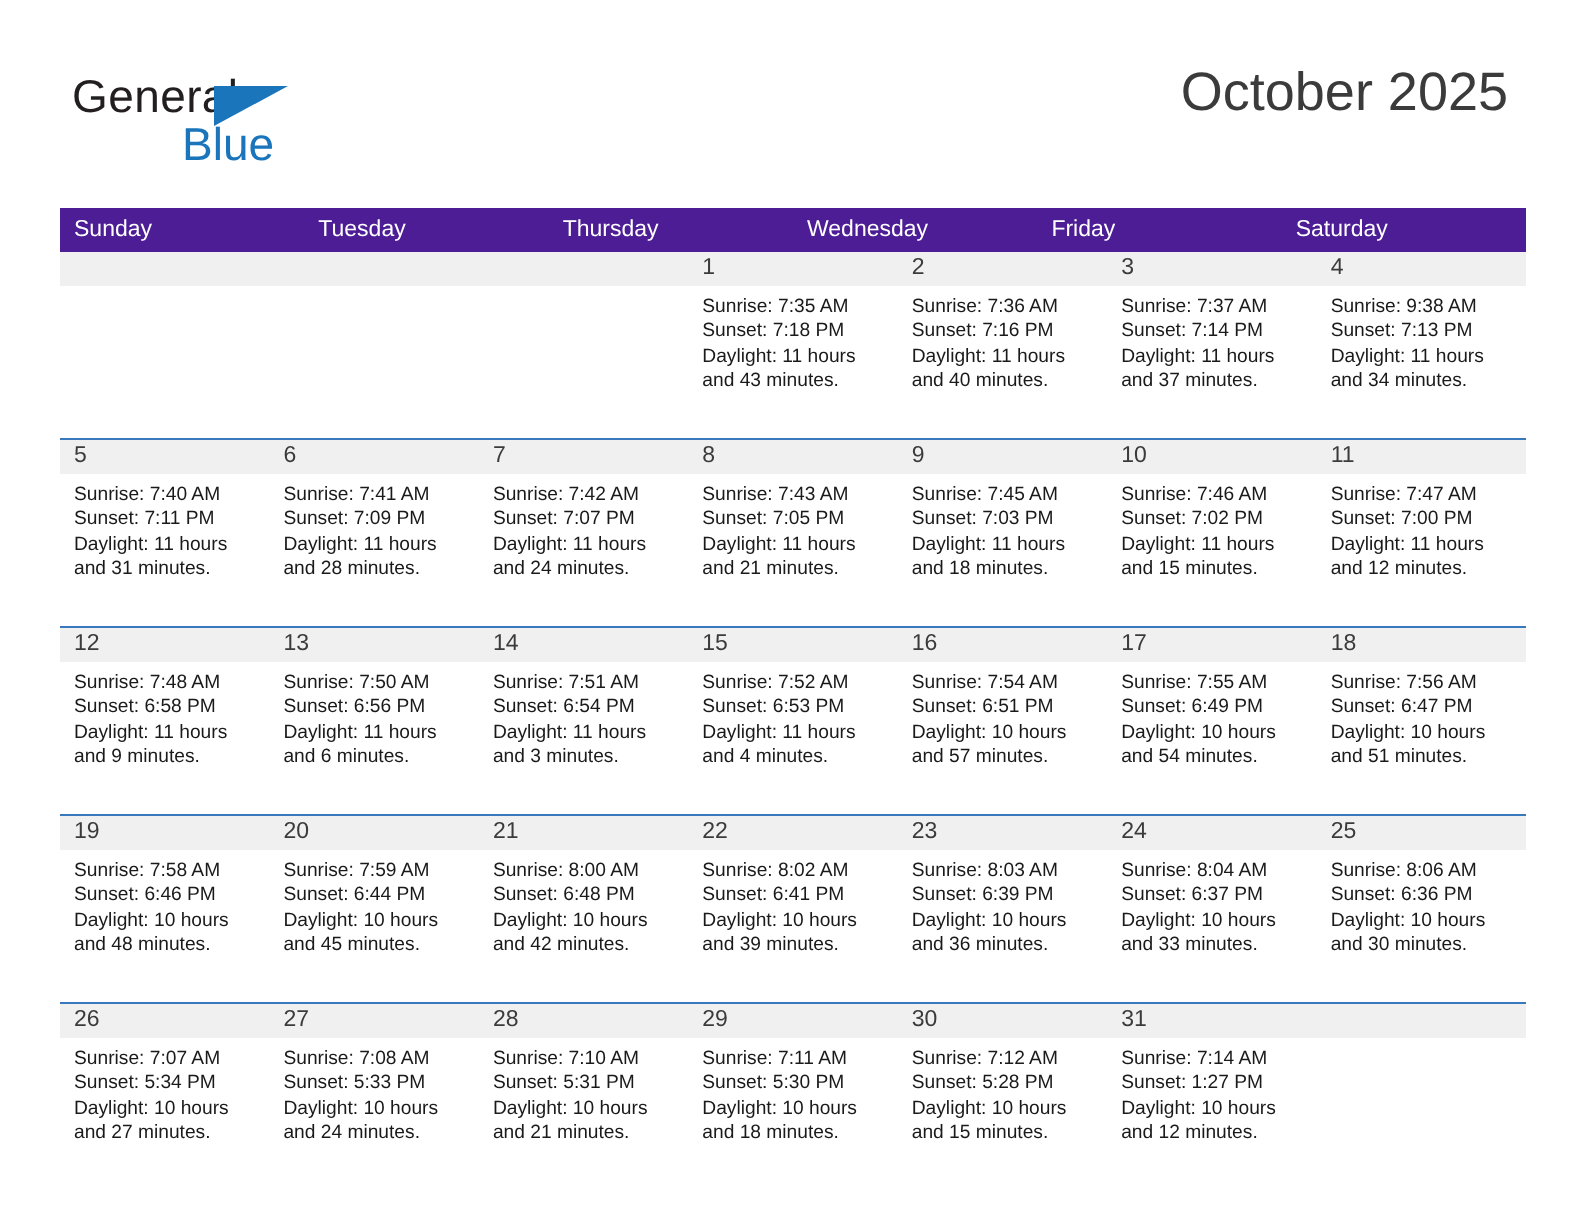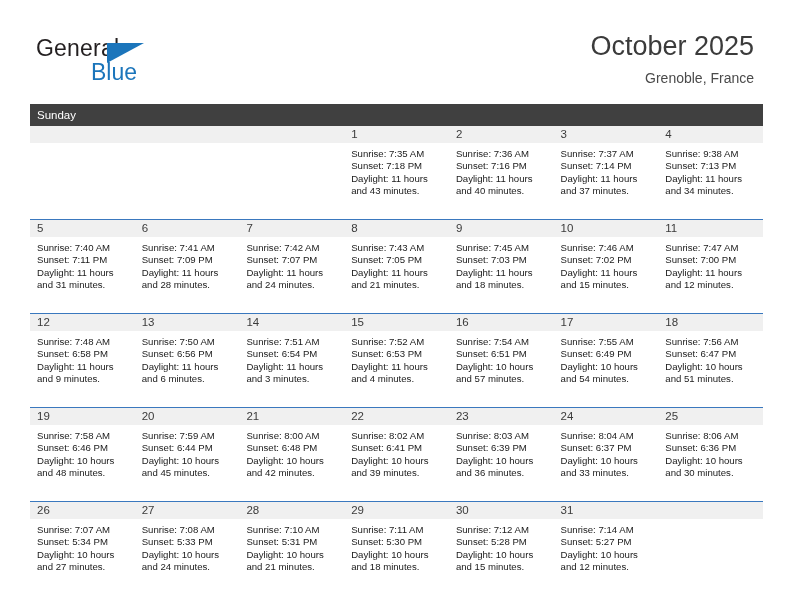--- a/index.html
+++ b/index.html
@@ -86,23 +86,22 @@
 
   
   .calendar {
     position: absolute;
     left: 30px;
     top: 104px;
     width: 733px;
   }
   .dow-row {
     display: flex;
-    background: #404040;
+    background: #4c1d95;
     height: 22px;
-    flex-direction: column;
   }
   .dow {
     flex: 1 1 0;
     color: #ffffff;
     font-size: 11.5px;
     line-height: 22px;
     padding-left: 7px;
     box-sizing: border-box;
     white-space: nowrap;
   }
@@ -155,21 +154,20 @@
   <div class="top">
 
     <div class="brand">
       <span class="brand-general">General</span>
       <span class="brand-flag"></span>
       <span class="brand-blue">Blue</span>
     </div>
 
     <div class="title-block">
       <div class="cal-title">October 2025</div>
-      <div class="cal-subtitle">Grenoble, France</div>
     </div>
 
   </div>
 
   <div class="calendar">
     <div class="dow-row" id="dow-row">
         <div class="dow">Sunday</div>
         <div class="dow">Tuesday</div>
         <div class="dow">Thursday</div>
         <div class="dow">Wednesday</div>
@@ -530,21 +528,21 @@
               <div class="day-line">Daylight: 10 hours</div>
               <div class="day-line">and 15 minutes.</div>
             </div>
           </div>
           <div class="day">
             <div class="day-num-band">
               <span class="day-num">31</span>
             </div>
             <div class="day-body">
               <div class="day-line">Sunrise: 7:14 AM</div>
-              <div class="day-line">Sunset: 5:27 PM</div>
+              <div class="day-line">Sunset: 1:27 PM</div>
               <div class="day-line">Daylight: 10 hours</div>
               <div class="day-line">and 12 minutes.</div>
             </div>
           </div>
           <div class="day empty">
             <div class="day-num-band">
               <span class="day-num"></span>
             </div>
           </div>
         </div>

